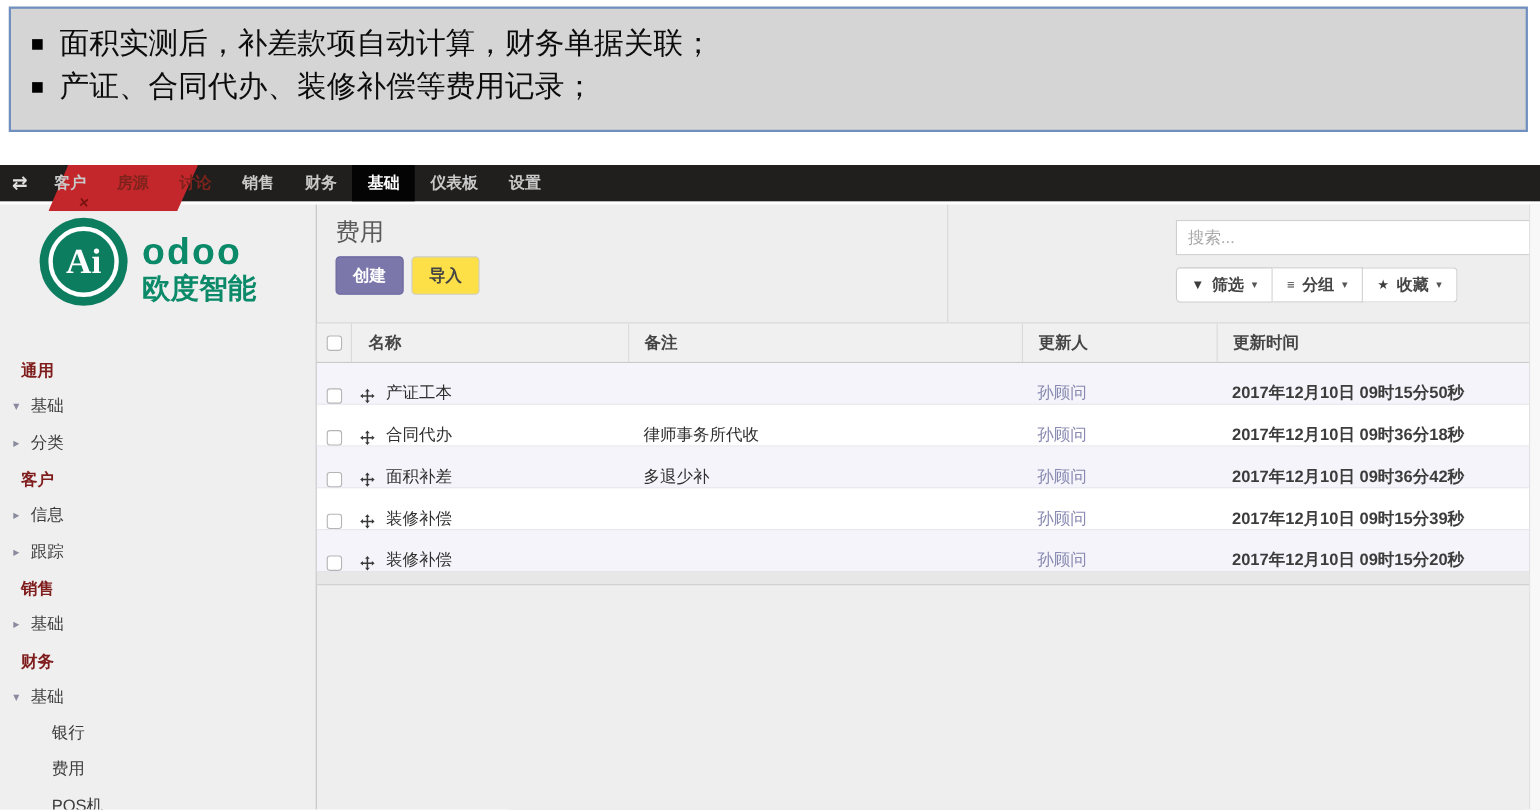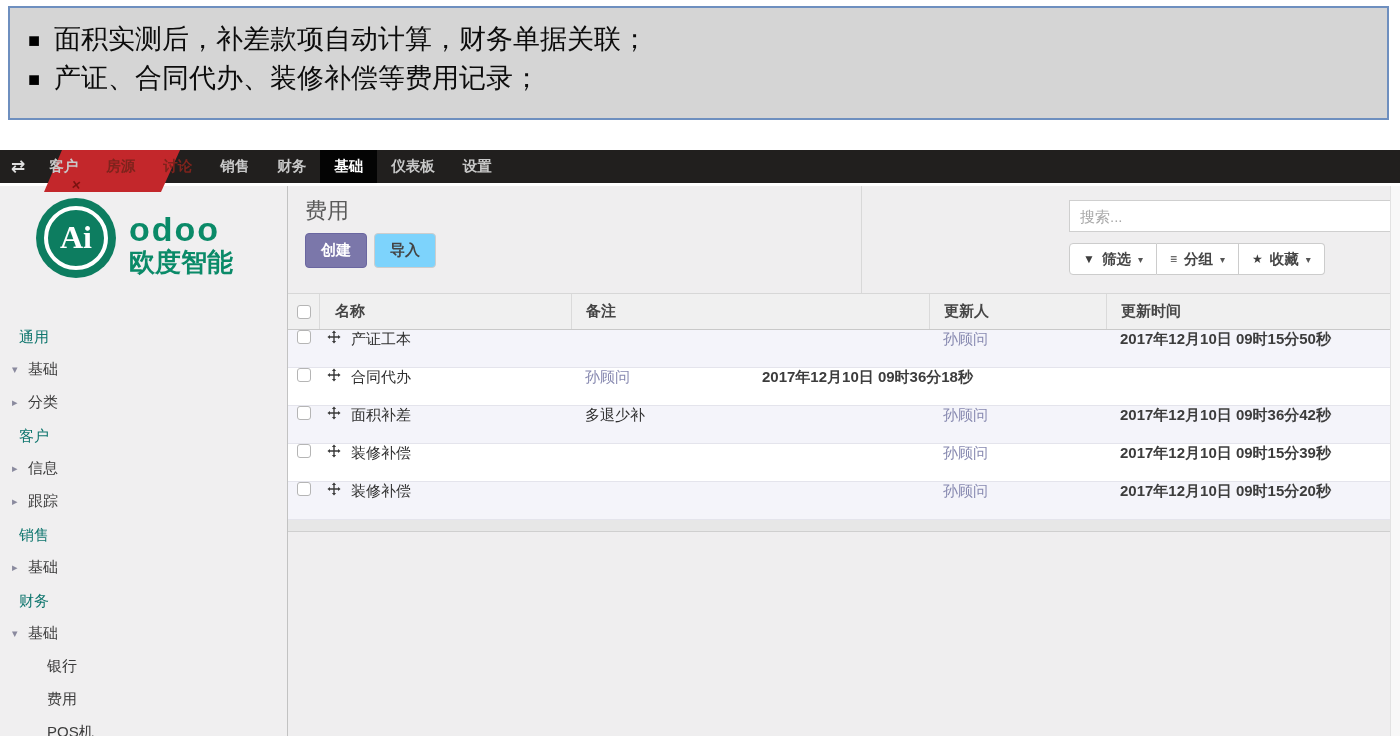--- a/index.html
+++ b/index.html
@@ -37,34 +37,34 @@
     display:flex; align-items:center; justify-content:center; flex:0 0 auto; }
   .logo-inner { width:64px; height:64px; border-radius:50%; background:#0d7d60; border:4px solid #ffffff;
     display:flex; align-items:center; justify-content:center; }
   .logo-monogram { color:#ffffff; font-family:"Liberation Serif","DejaVu Serif",serif;
     font-size:32px; font-weight:700; padding-bottom:2px; }
   .brand-block { display:flex; flex-direction:column; line-height:1.05; }
   .brand-word { color:#0a8a68; font-size:34px; font-weight:700; letter-spacing:2px;margin-top:12px; }
   .brand-sub { color:#0a8a68; font-size:26px; font-weight:700; margin-top:2px; }
 
   .menu { margin-top:42px; font-size:15px; }
-  .menu-section { color:#0f766e; font-weight:400; padding:8px 0 6px 19px; }
+  .menu-section { color:#7f1d1d; font-weight:700; padding:8px 0 6px 19px; }
   .menu-item { display:flex; align-items:center; color:#3c3c3c; padding:7px 0 7px 12px; cursor:pointer; }
   .caret { width:16px; color:#8a8a9e; font-size:11px; flex:0 0 auto; }
   .menu-sub { padding-left:47px; }
   .menu-sub-item { color:#3c3c3c; padding:7px 0; cursor:pointer; }
 
   
   .main { position:absolute; left:289px; top:0; width:1111px; height:550px; background:#efeeef; }
   .gutter { position:absolute; right:0; top:0; width:10px; height:550px; background:#f8f8f8; border-left:1px solid #e2e2e2; }
   .page-title { position:absolute; left:16px; top:10px; font-size:22px; color:#5a5a5a; }
   .btn-row { position:absolute; left:16px; top:47px; display:flex; gap:7px; }
   .btn { font-size:15px; padding:7px 15px; border-radius:4px; cursor:pointer; }
   .btn-primary { background:#7b77aa; border:1px solid #6a66a0; color:#ffffff; font-weight:700; }
-  .btn-secondary { background:#7dd3fc; border:1px solid #cdcdcd; color:#444444; font-weight:700; }
+  .btn-secondary { background:#fde047; border:1px solid #cdcdcd; color:#444444; font-weight:700; }
   .panel-divider { position:absolute; left:572px; top:0; width:1px; height:107px; background:#d8d8d8; }
 
   .search-input { position:absolute; left:780px; top:14px; width:350px; height:32px;
     border:1px solid #cfcfcf; background:#ffffff; font-size:15px; padding:0 10px;
     color:#444; font-family:"Liberation Sans","DejaVu Sans",sans-serif; }
   .search-input::placeholder { color:#a9a9a9; }
   .filter-group { position:absolute; left:780px; top:57px; display:flex; }
   .fbtn { display:flex; align-items:center; gap:7px; background:#ffffff; border:1px solid #cccccc;
     border-left-width:0; padding:0 13px; height:32px; font-size:14.5px; color:#454545; font-weight:700; cursor:pointer; }
   .fbtn:first-child { border-left-width:1px; border-radius:4px 0 0 4px; }
@@ -80,21 +80,21 @@
   .th { border-left:1px solid #dadada; height:100%; display:flex; align-items:center; }
   .th:first-child { border-left:none; }
   .col-cb { width:31px; justify-content:center; }
   .col-name { width:252px; padding-left:15px; }
   .col-note { width:358px; padding-left:14px; }
   .col-upd { width:177px; padding-left:14px; }
   .col-time { flex:1; padding-left:14px; }
   .row { display:flex; height:38px; align-items:center; font-size:15px; border-bottom:1px solid #e4e4ec; cursor:pointer; }
   .row.odd { background:#f4f4fa; }
   .row.even { background:#ffffff; }
-  .cell { height:100%; display:flex; align-items:flex-start; }
+  .cell { height:100%; display:flex; align-items:flex-end; }
   .cell.col-name { padding-left:8px; gap:10px; color:#2f2f2f; }
   .cell.col-note { color:#2f2f2f; }
   .cell.col-upd { color:#8789b0; }
   .cell.col-time { color:#3c3c3c; font-weight:700; }
   .cb { width:14px; height:14px; background:#ffffff; border:1px solid #b5b5b5; border-radius:3px; cursor:pointer; }
   .handle { width:14px; height:14px; flex:0 0 auto; cursor:grab; }
   .tfoot { height:12px; background:#e7e7e7; border-bottom:1px solid #cfcfcf; }
 </style>
 </head>
 <body>
@@ -240,20 +240,21 @@
         <div class="row even">
           <div class="cell col-cb">
               <span class="cb"></span>
             </div>
           <div class="cell col-name">
             <svg class="handle" viewBox="0 0 16 16">
                 <path d="M8 0.5 L10.4 3.4 H8.8 V7.2 H12.6 V5.6 L15.5 8 L12.6 10.4 V8.8 H8.8 V12.6 H10.4 L8 15.5 L5.6 12.6 H7.2 V8.8 H3.4 V10.4 L0.5 8 L3.4 5.6 V7.2 H7.2 V3.4 H5.6 Z" fill="#3a3a3a"></path>
               </svg>
             <span>合同代办</span>
           </div>
+          <div class="cell col-note">律师事务所代收</div>
           <div class="cell col-upd">孙顾问</div>
           <div class="cell col-time">2017年12月10日 09时36分18秒</div>
         </div>
 
         <div class="row odd">
           <div class="cell col-cb">
               <span class="cb"></span>
             </div>
           <div class="cell col-name">
             <svg class="handle" viewBox="0 0 16 16">

